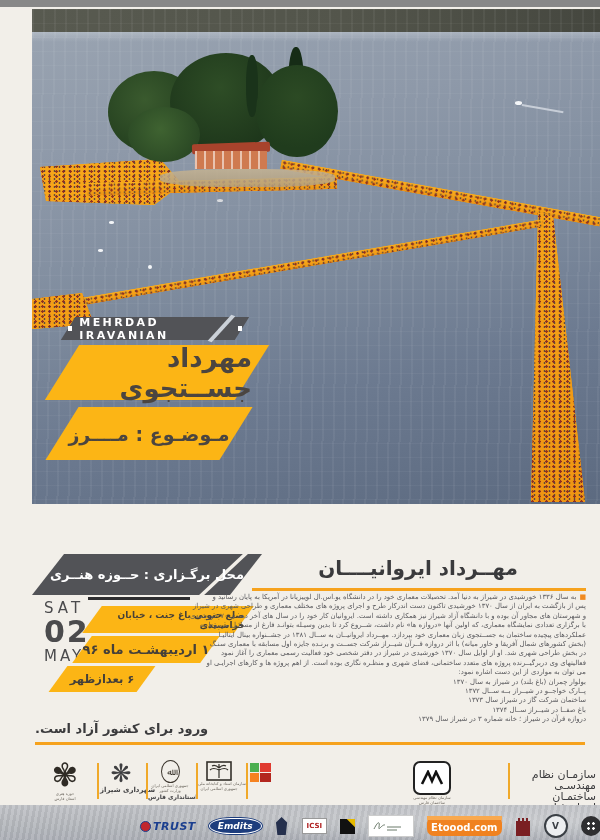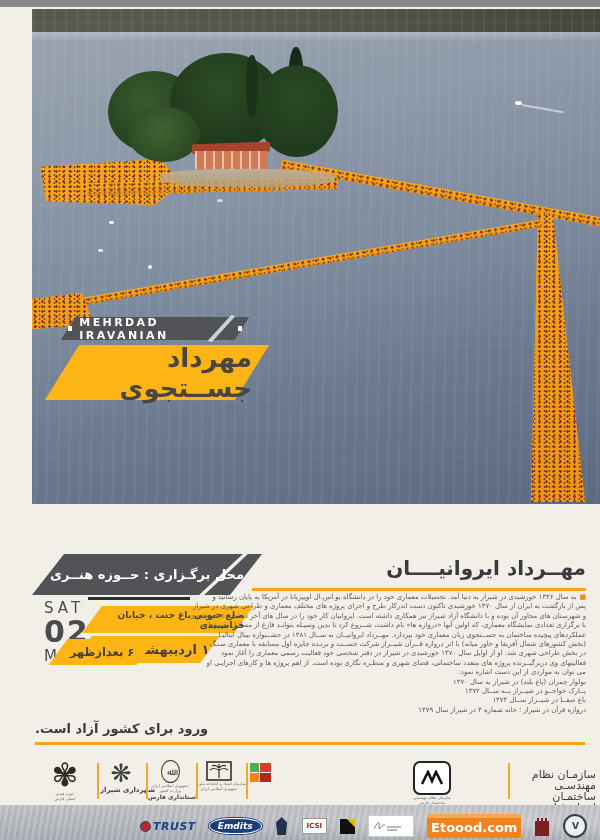--- a/index.html
+++ b/index.html
@@ -79,25 +79,25 @@
   .d02{font-size:30px;font-weight:bold;letter-spacing:2px;line-height:30px;}
   .dmay{font-size:15px;letter-spacing:3px;}
   .blackRule{left:88px;top:590px;width:102px;height:2.5px;background:#2e2e30;}
   .yb{position:absolute;}
   .yb .bg{transform:skewX(-36deg);}
   .yb .tx{font-weight:bold;color:#454039;direction:rtl;}
   .yb1{left:92px;top:599px;width:152px;height:27px;}
   .yb1 .tx{font-size:9px;}
   .yb2{left:82px;top:629px;width:128px;height:27px;}
   .yb2 .tx{font-size:13px;}
-  .yb3{left:58px;top:632px;width:88px;height:26px;}
+  .yb3{left:58px;top:659px;width:88px;height:26px;}
   .yb3 .tx{font-size:11.5px;}
   
   .bioTitle{left:250px;top:549px;width:336px;font-size:20px;font-weight:bold;
-    color:#3a3a3c;text-align:right;direction:rtl;}
+    color:#3a3a3c;text-align:center;direction:rtl;}
   .titleRule{left:252px;top:581px;width:334px;height:2.5px;background:#f6a21d;}
   .bio{left:250px;top:586px;width:336px;direction:rtl;color:#58585c;font-size:6.9px;}
   .bio .ln{white-space:nowrap;line-height:9.4px;height:9.4px;text-align:right;overflow:visible;}
   .bullet{color:#f08a21;font-size:7px;margin-left:3px;}
   .admission{left:35px;top:714px;font-size:13px;font-weight:bold;color:#3b3b3d;direction:rtl;}
   .bigRule{left:35px;top:735px;width:550px;height:3px;background:#f6a21d;}
   
   .orgRow{position:absolute;left:0;top:752px;width:600px;height:46px;}
   .org{position:absolute;text-align:center;color:#3b352d;}
   .org .glyph{line-height:1;}
@@ -125,21 +125,21 @@
   .trustDot{width:9px;height:9px;border-radius:50%;background:#c0272d;margin-right:2px;
     border:1.5px solid #1b3f8f;}
   .emditsPill{background:#1d3d7d;color:#fff;font-style:italic;font-weight:bold;font-size:9px;
     padding:2px 8px;border-radius:50%/60%;border:1.5px solid #fff;box-shadow:0 0 0 1px #1d3d7d;}
   .darkFig{width:14px;height:18px;background:#25304d;clip-path:polygon(20% 100%,10% 30%,50% 0,90% 30%,80% 100%);}
   .icsiBox{background:#fff;border:1px solid #999;color:#b02020;font-size:7px;font-weight:bold;padding:3px 4px;}
   .byLogo{width:15px;height:15px;background:#111;position:relative;}
   .byLogo:after{content:"";position:absolute;right:0;top:0;border-style:solid;
     border-width:0 15px 15px 0;border-color:transparent #f2c400 transparent transparent;opacity:.95;transform:scale(.55);transform-origin:top right;}
   .sigCard{width:38px;height:20px;background:#fff;border:1px solid #ccc;display:flex;align-items:center;padding:0 3px;}
-  .etoood{background:#f08220;color:#fff;font-weight:bold;font-size:13px;padding:6px 4px 3px;position:relative;}
+  .etoood{background:#f08220;color:#fff;font-weight:bold;font-size:10px;padding:6px 4px 3px;position:relative;border-radius:7px;}
   .etoood:before{content:"";position:absolute;left:0;top:0;width:100%;height:4px;background:#f9a94f;}
   .vrayC{width:20px;height:20px;border:2px solid #3a3f45;border-radius:50%;display:flex;
     align-items:center;justify-content:center;font-size:9px;font-weight:bold;color:#3a3f45;background:#eceef0;}
   .dotsC{width:20px;height:20px;border-radius:50%;background:#2e2e30;position:relative;}
   .dotsC:after{content:"";position:absolute;inset:5px;border-radius:50%;
     background:radial-gradient(circle,#fff 1px,transparent 1.6px);background-size:5px 5px;}
   .cloudWrap{text-align:center;}
   .cloud{width:26px;height:12px;border:1.6px solid #3a3a3c;border-radius:10px 10px 3px 3px;position:relative;background:transparent;}
 </style>
 </head>
@@ -182,20 +182,24 @@
         </div>
       <div class="tx">
         <span class="sqico"></span>
         <span>MEHRDAD IRAVANIAN</span>
         <span class="sqico"></span>
       </div>
     </div>
     <div class="pban yell ban1">
       <div class="bg"></div>
       <div class="tx">مهرداد جســتجوی</div>
+    </div>
+    <div class="pban yell ban2">
+      <div class="bg"></div>
+      <div class="tx">مـوضـوع : مــــرز</div>
     </div>
   </div>
 
   <div class="pban dark venue">
     <div class="bg">
         <div class="slash" style="right:20px;background:#f2efe9;"></div>
       </div>
     <div class="tx">محل برگـزاری : حــوزه هنــری</div>
   </div>
 
@@ -226,20 +230,21 @@
     <div class="ln">پس از بازگشت به ایران از سال ۱۳۷۰ خورشیدی تاکنون دست اندرکار طرح و اجرای پروژه های مختلف معماری و طراحی شهری در شیراز</div>
     <div class="ln">و شهرستان های مجاور آن بوده و با دانشگاه آزاد شیراز نیز همکاری داشته است. ایروانیان کار خود را در سال های آخر دهه ی ۷۰ خورشیدی</div>
     <div class="ln">با برگزاری تعدادی نمایشگاه معماری، که اولین آنها «دروازه ها» نام داشت، شــروع کرد تا بدین وسیـله بتوانـد فارغ از مسائـل مربـوط به</div>
     <div class="ln">عملکردهای پیچیده ساختمان به جســتجوی زبان معماری خود بپردازد. مهــرداد ایروانیــان به ســال ۱۳۸۱ در جشــنواره بینال ایتالیـا</div>
     <div class="ln">(بخش کشورهای شمال آفریقا و خاور میانه) با اثر دروازه قــرآن شیــراز شرکت جســت و برنـده جایزه اول مسابقه با معماری سنـگ</div>
     <div class="ln">در بخش طراحی شهری شد. او از اوایل سال ۱۳۷۰ خورشیدی در شیراز در دفتر شخصی خود فعالیت رسمی معماری را آغاز نمود</div>
     <div class="ln">فعالیتهای وی دربرگیــرنده پروژه های متعدد ساختمانی، فضای شهری و منظـره نگاری بوده است. از اهم پروژه ها و کارهای اجرایـی او</div>
     <div class="ln">می توان به مواردی از این دست اشاره نمود:</div>
     <div class="ln">بولوار چمران (باغ بلند) در شیراز به سال ۱۳۷۰</div>
     <div class="ln">پــارک خواجــو در شیــراز بــه ســال ۱۳۷۲</div>
+    <div class="ln">ساختمان شرکت گاز در شیراز سال ۱۳۷۳</div>
     <div class="ln">باغ صفــا در شیــراز ســال ۱۳۷۴</div>
     <div class="ln">دروازه قرآن در شیراز ؛ خانه شماره ۳ در شیراز سال ۱۳۷۹</div>
   </div>
 
   <div class="abs admission">ورود برای کشور آزاد است.</div>
   <div class="abs bigRule"></div>
 
   <div class="orgRow">
 
     <div class="org" style="left:40px;top:0;width:50px;">

